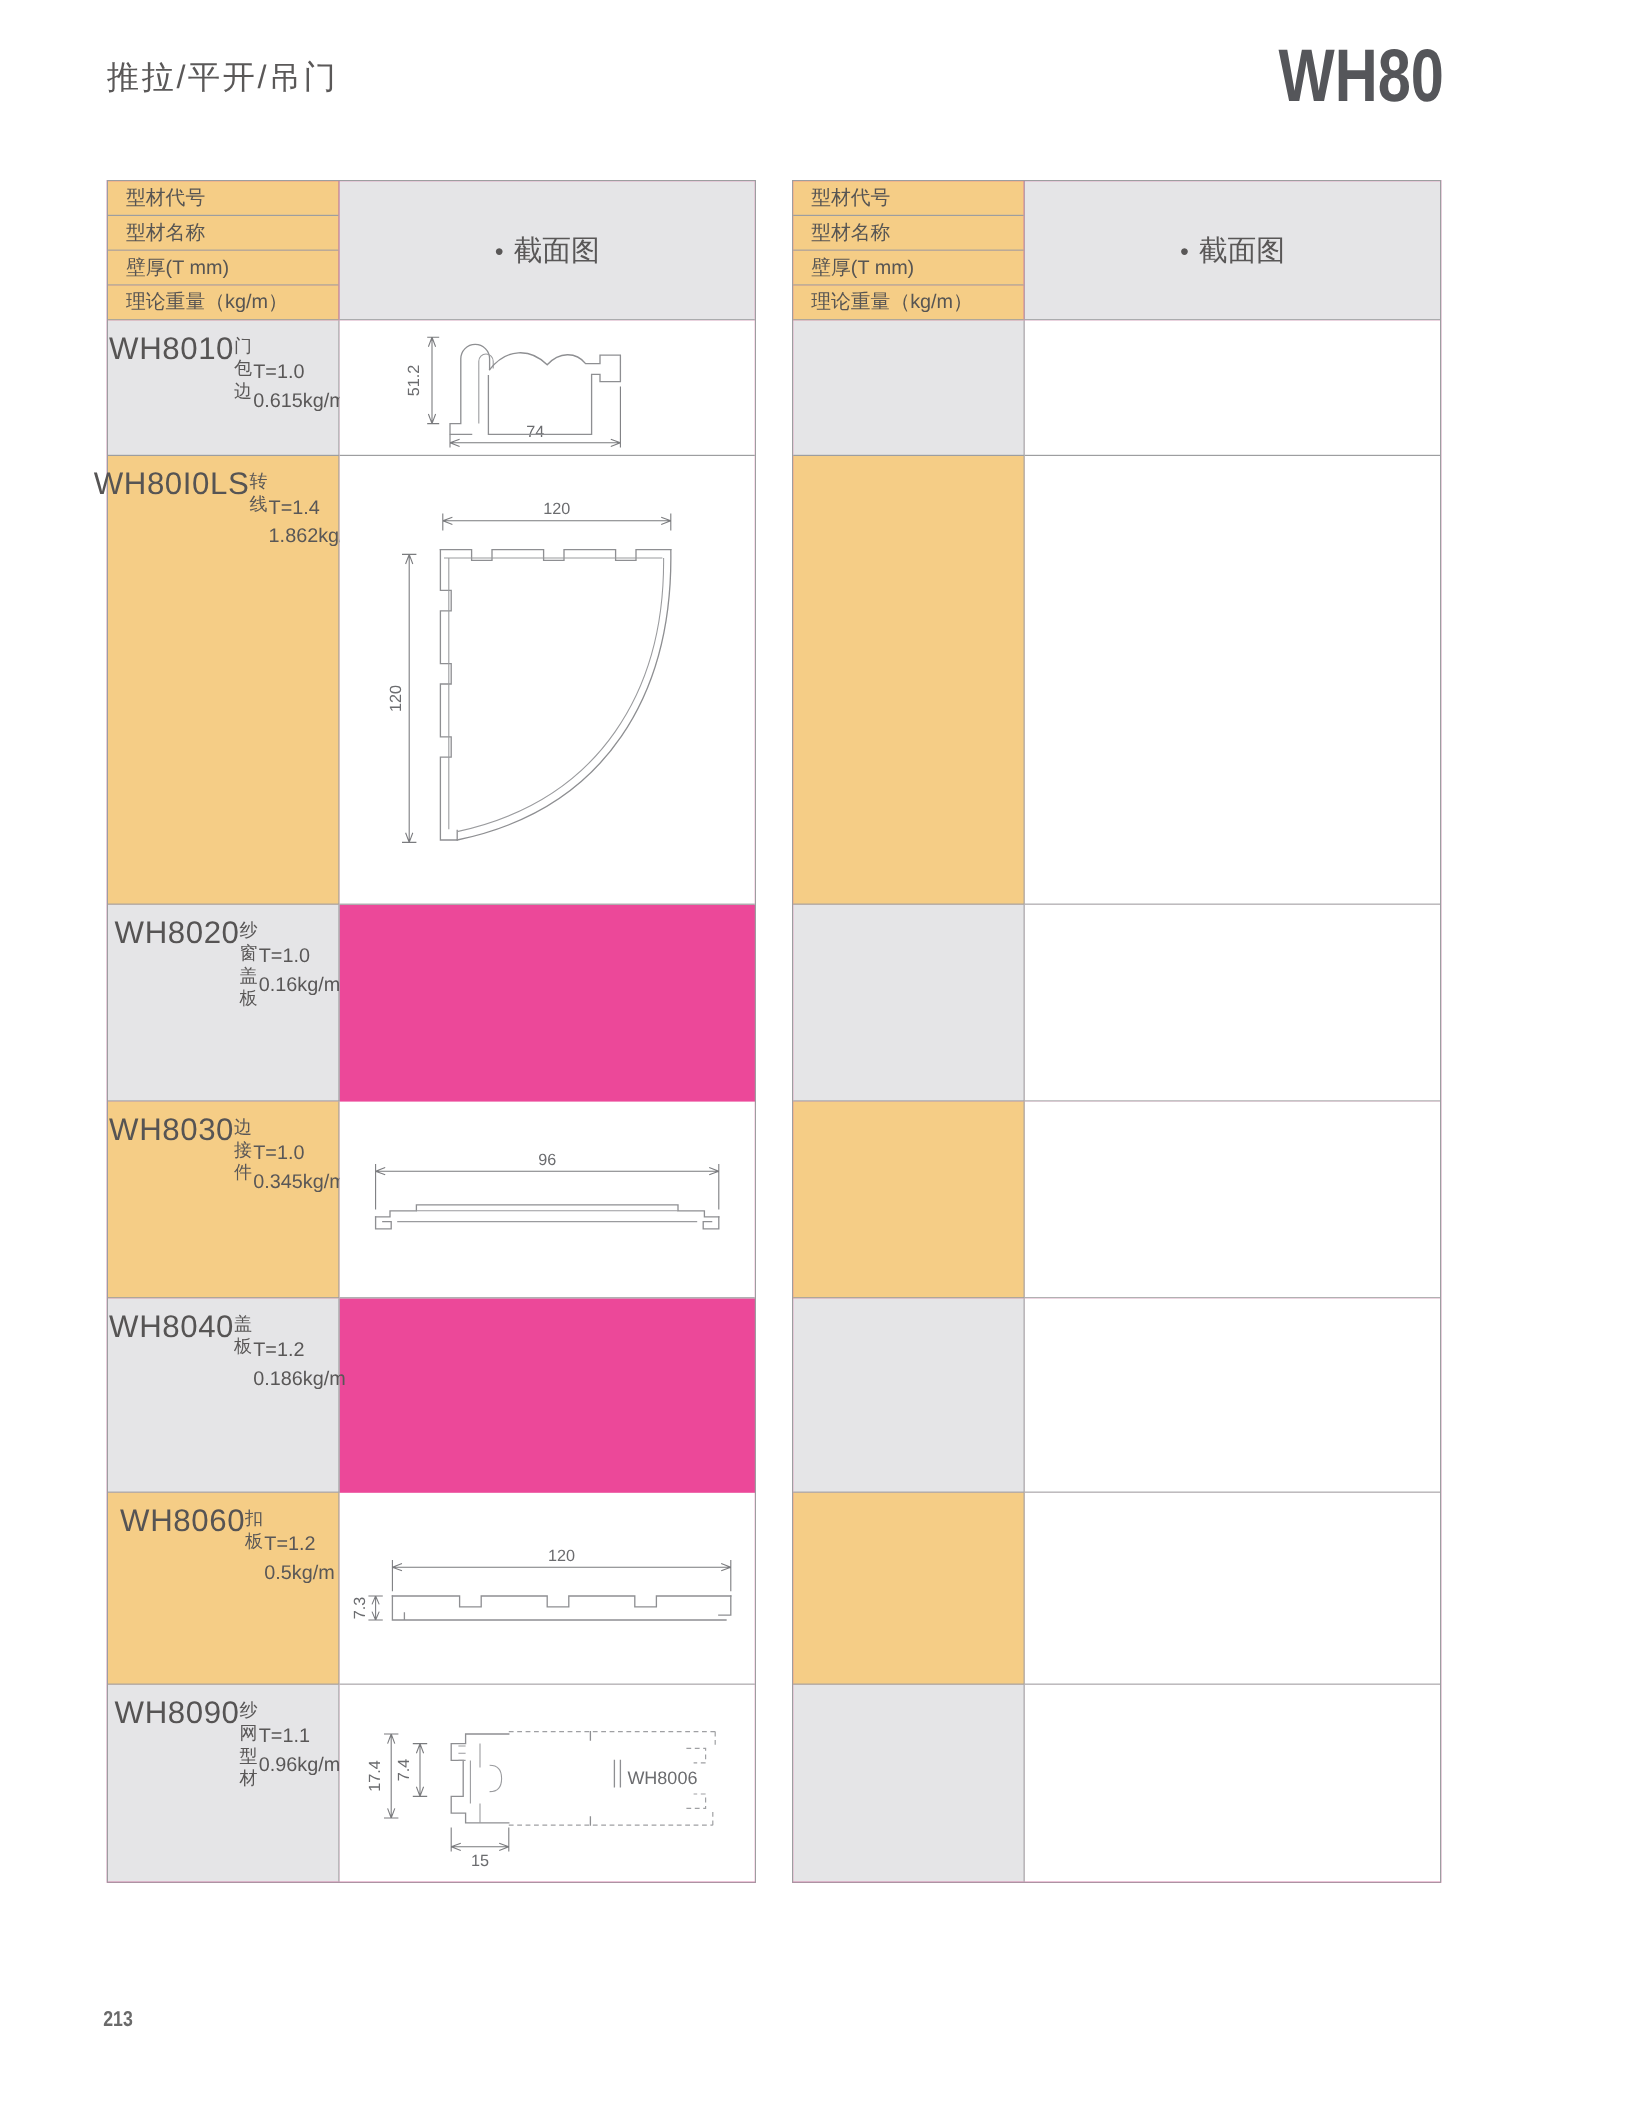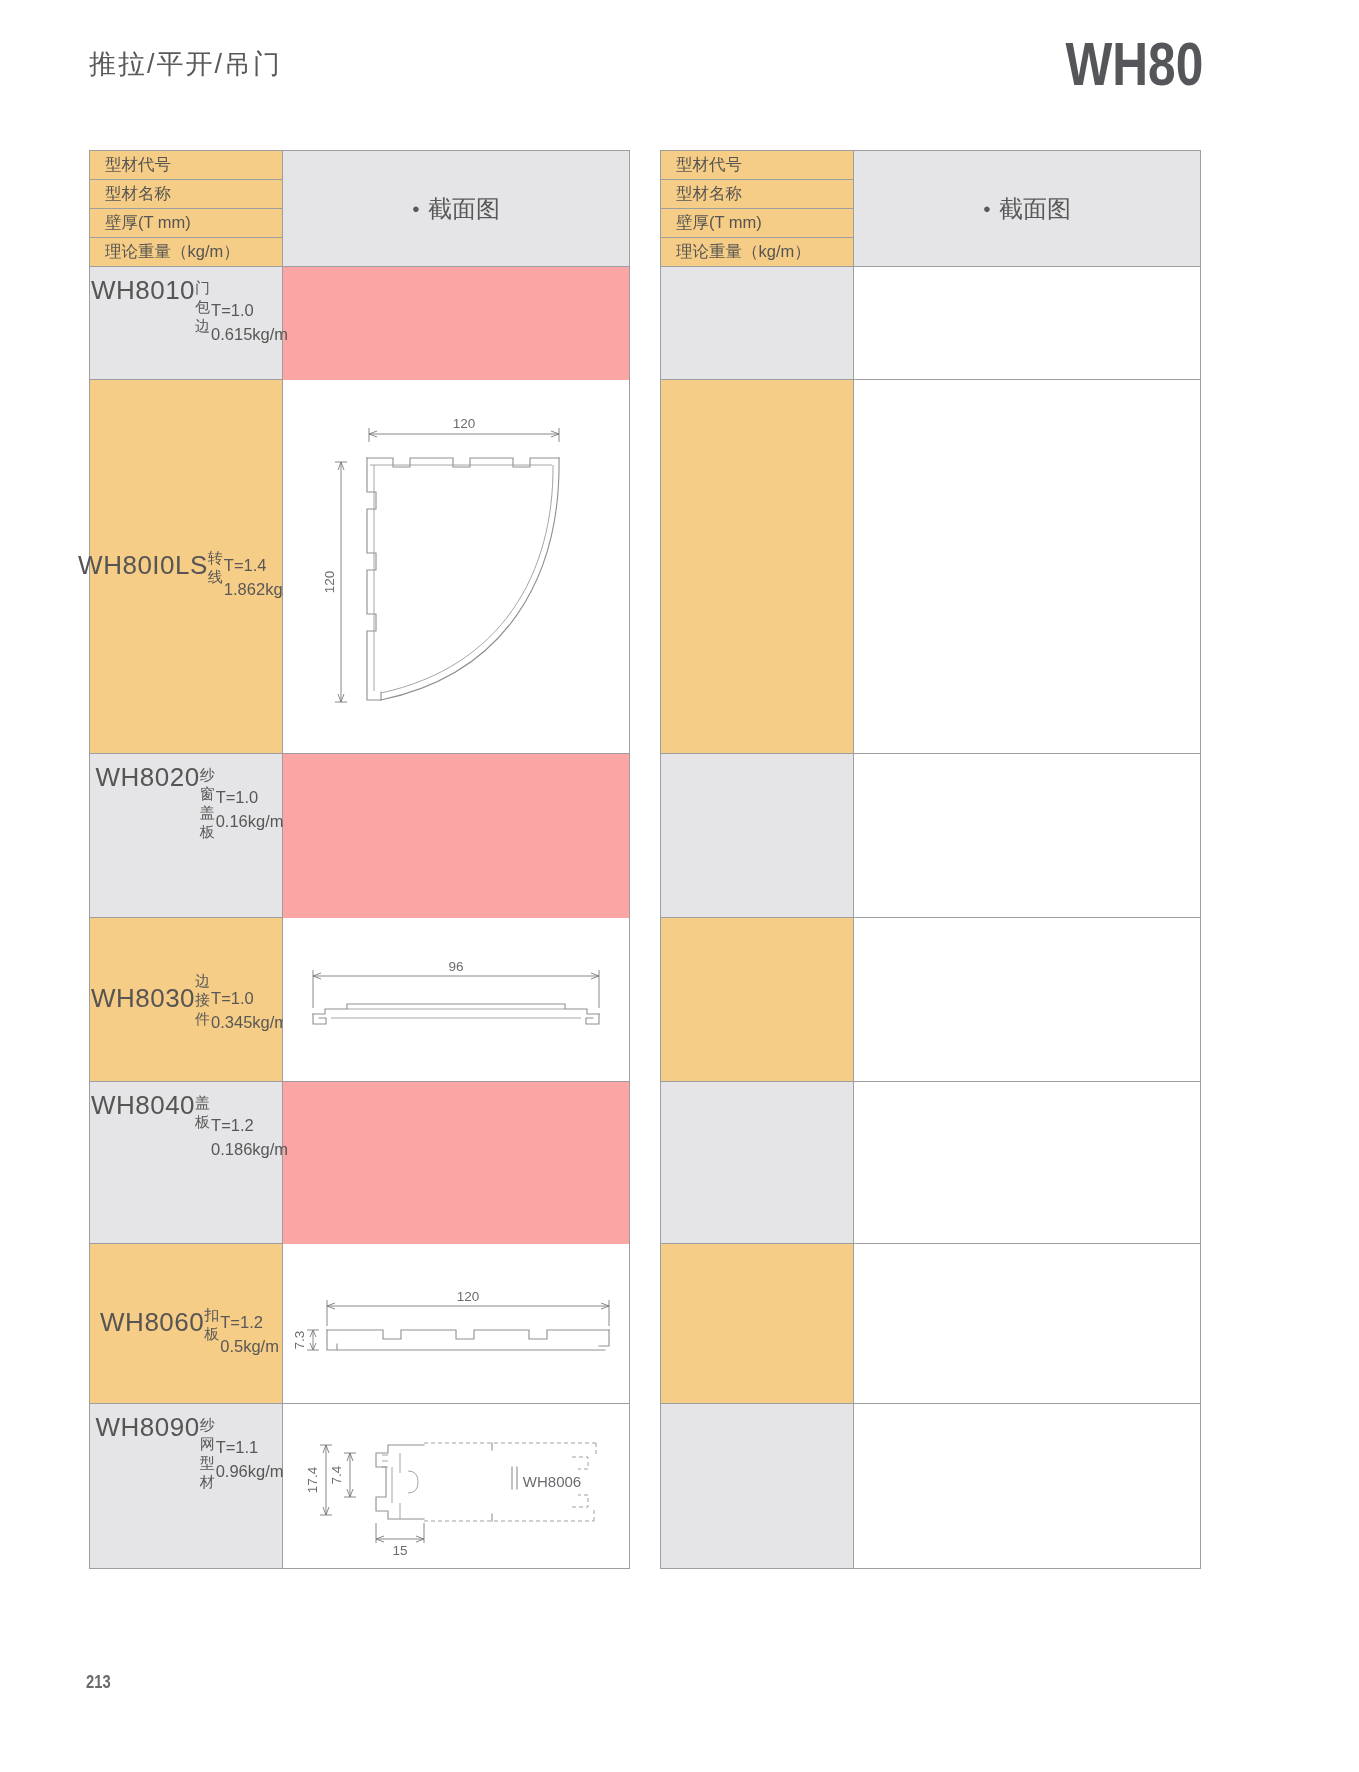--- a/index.html
+++ b/index.html
@@ -6,38 +6,38 @@
   .page {
     position:relative; width:1359px; height:1772px; background:#ffffff;
     font-family:"Liberation Sans","DejaVu Sans",sans-serif; color:#595757; overflow:hidden;
   }
   .hdr-left { position:absolute; left:89px; top:46px; font-size:27px; letter-spacing:2px; color:#5a5858; }
   .hdr-right { position:absolute; right:156px; top:28px; font-size:62px; font-weight:700; color:#55565a;
     transform:scaleX(.8); transform-origin:100% 50%; }
   .page-num { position:absolute; left:86px; top:1672px; font-size:18px; font-weight:700; color:#6a6a6a;
     transform:scaleX(.82); transform-origin:0 50%; }
 
-  .tbl { position:absolute; top:150px; width:541px; border:1px solid #9d9ea0; box-sizing:border-box; background:#fca5a5; }
+  .tbl { position:absolute; top:150px; width:541px; border:1px solid #9d9ea0; box-sizing:border-box; background:#ec4899; }
   .tbl-left { left:89px; } .tbl-right { left:660px; }
 
   .thead { display:grid; grid-template-columns:193px 1fr; }
   .thead-labels { display:flex; flex-direction:column; border-right:1px solid #9d9ea0; }
   .hcell { height:29px; box-sizing:border-box; border-bottom:1px solid #9d9ea0; background:#F5CD86;
     display:flex; align-items:center; padding-left:15px; font-size:16.5px; color:#575553; }
   .section-head { border-bottom:1px solid #9d9ea0; background:#E5E5E7; display:flex; align-items:center;
     justify-content:center; font-size:24px; color:#595757; }
   .section-head .bullet { font-size:13px; margin-right:8px; line-height:1; }
 
   .trow { display:grid; grid-template-columns:193px 1fr; }
   .label-cell { box-sizing:border-box; border-right:1px solid #9d9ea0; border-bottom:1px solid #9d9ea0;
     padding:8px 8px 10px 15px; display:flex; flex-direction:row; justify-content:center; }
   .section-cell { box-sizing:border-box; border-bottom:1px solid #9d9ea0; background:#ffffff;
     display:flex; align-items:center; justify-content:center; overflow:hidden; }
   .trow:last-child .label-cell, .trow:last-child .section-cell { border-bottom:none; }
-  .tone-gray { background:#E5E5E7; } .tone-orange { background:#F5CD86;align-items:center; }
+  .tone-gray { background:#E5E5E7; } .tone-orange { background:#F5CD86; }
 
   .code { font-size:26px; color:#565454; letter-spacing:.5px; }
   .name { font-size:15px; margin-top:4px; letter-spacing:1px; }
   .meta { margin-top:24px; font-size:16.5px; line-height:1.45; }
 
   
   .dg  { stroke:#8e8f92; stroke-width:1.1; fill:none; stroke-linecap:square; }
   .dgi { stroke:#9a9b9e; stroke-width:.9; fill:none; }
   .dim { stroke:#7a7b7e; stroke-width:.9; fill:none; }
   .dsh { stroke:#9fa0a3; stroke-width:1; fill:none; stroke-dasharray:4 3; }
@@ -68,20 +68,31 @@
     </div>
 
     <div class="trow" style="height:113px">
       <div class="label-cell tone-gray">
         <div class="code">WH8010</div>
         <div class="name">门包边</div>
         <div class="meta">
           <div>T=1.0</div>
           <div>0.615kg/m</div>
         </div>
+      </div>
+      <div class="section-cell">
+        <svg width="240" height="112" viewBox="0 0 240 112">
+          <path class="dim" d="M24,14 V86 M24,14 l-3,8 M24,14 l3,8 M24,86 l-3,-8 M24,86 l3,-8 M20,14 h10 M20,86 h10"></path>
+          <text class="dt" transform="rotate(-90 13 50)" x="13" y="50">51.2</text>
+          <path class="dim" d="M39,102 H181 M39,102 l8,-3 M39,102 l8,3 M181,102 l-8,-3 M181,102 l-8,3 M39,95 V106 M181,55 V106"></path>
+          <text class="dt" x="110" y="97">74</text>
+          <path class="dg" d="M57,95 h-18 v-9 h9 V32 a12,12 0 0 1 24,0 v9"></path>
+          <path class="dgi" d="M63,86 V34 a6,6 0 0 1 12,0 v6"></path>
+          <path class="dg" d="M72,41 c14,-18 34,-18 48,-4 c10,-11 24,-11 32,-1 h12 v-7 h17 v22 h-17 v-6 h-7 v50 h-86 V46"></path>
+        </svg>
       </div>
     </div>
 
     <div class="trow" style="height:374px">
       <div class="label-cell tone-orange">
         <div class="code">WH80I0LS</div>
         <div class="name">转 线</div>
         <div class="meta">
           <div>T=1.4</div>
           <div>1.862kg/m</div>

